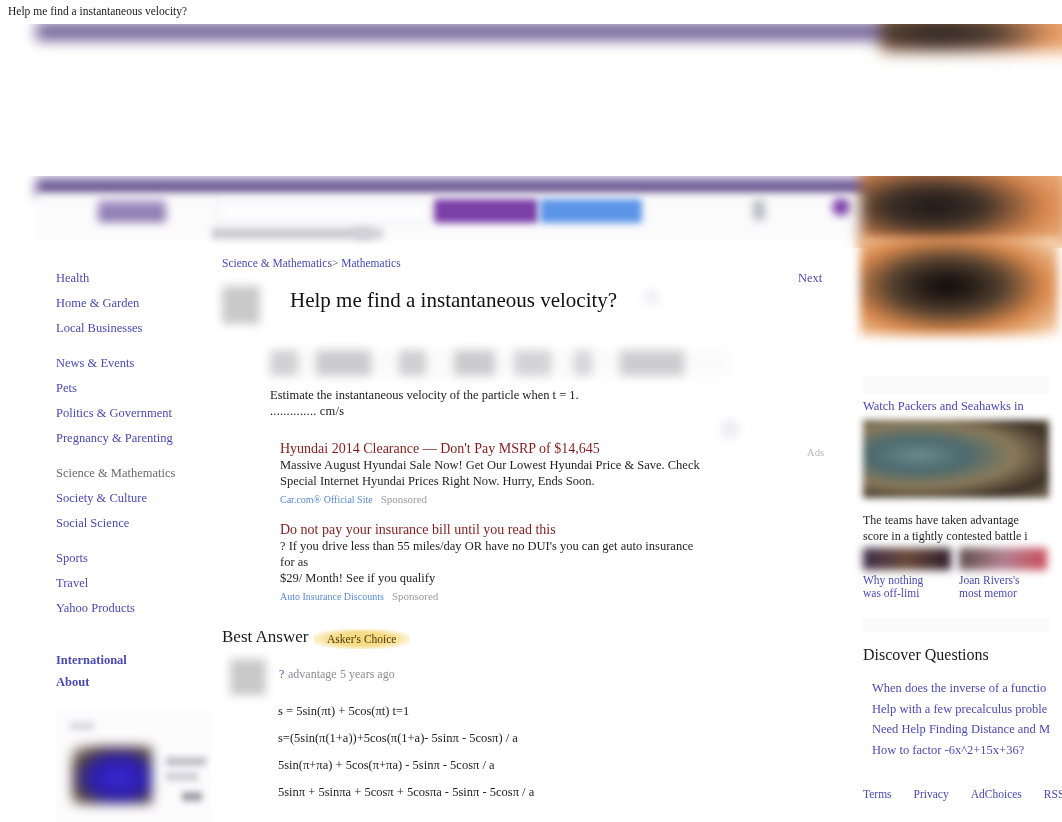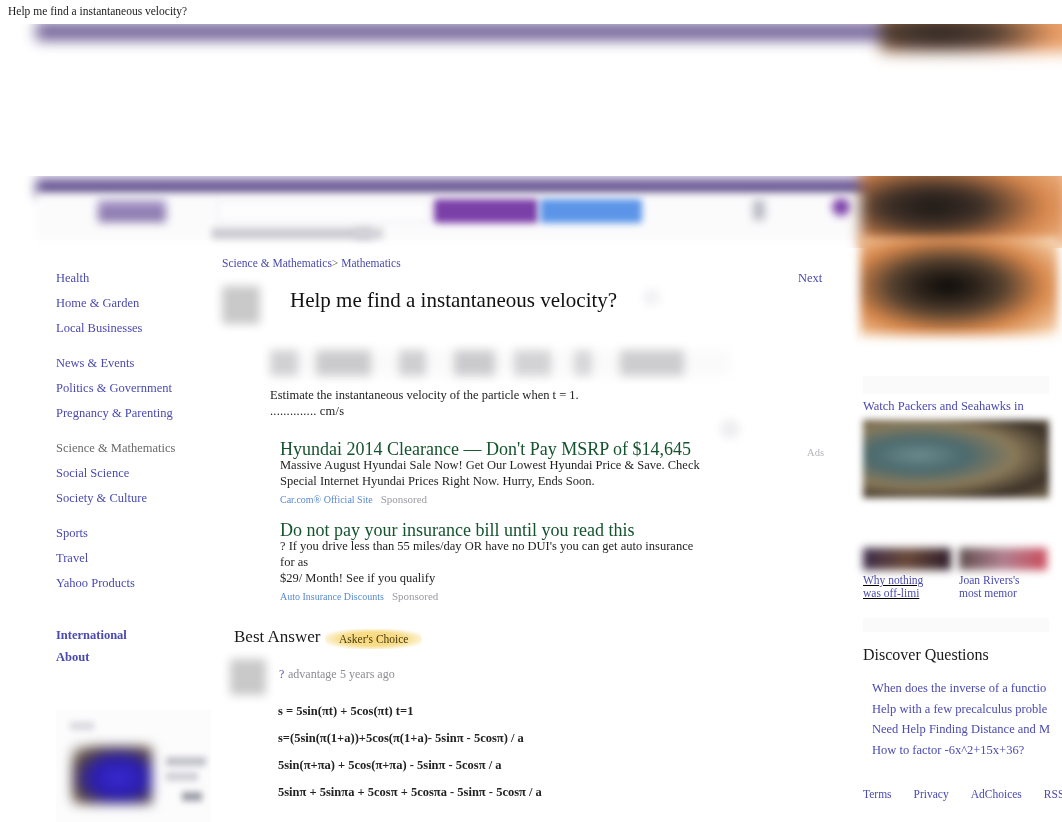--- a/index.html
+++ b/index.html
@@ -195,36 +195,36 @@
   
   .ads-block {
     position: relative; margin-left: 58px; margin-top: 22px; width: 500px;
   }
   .ads-label {
     position: absolute; right: -44px; top: 6px;
     font-size: 10.5px; color: #b4b4bb;
   }
   .ad-unit { margin-bottom: 14px; }
   .ad-title {
-    font-size: 18px; color: #14532d; line-height: 16px; cursor: pointer;
+    font-size: 14px; color: #7f1d1d; line-height: 16px; cursor: pointer;
   }
   .ad-desc {
     font-size: 12.5px; color: #1f1f1f; line-height: 16px; max-width: 430px;
   }
   .ad-foot { line-height: 16px; margin-top: 1px; }
   .ad-site {
     font-size: 10px; color: #5a8ad0; cursor: pointer;
   }
   .ad-sponsored {
     font-size: 11px; color: #9a9aa2; margin-left: 8px;
   }
 
   
   .ba-head {
-    position: relative; margin-top: 22px; margin-left: 12px; height: 30px;
+    position: relative; margin-top: 22px; margin-left: 0px; height: 30px;
   }
   .ba-title {
     position: absolute; left: 0; top: 0;
     font-size: 17px; color: #1a1a1a;
   }
   .ba-badge {
     position: absolute; left: 91px; top: 2px;
     padding: 4px 14px;
     font-size: 11.5px; color: #4a3a10;
     background: radial-gradient(ellipse at center, #f7d97a 0%, #f7dd8c 48%, rgba(255,250,230,0) 82%);
@@ -243,21 +243,21 @@
   }
   .ba-answered {
     position: absolute; left: 66px; top: 0px;
     font-size: 12px; color: #8c8c94;
   }
   .ba-time {
     position: absolute; left: 118px; top: 0px;
     font-size: 12px; color: #8c8c94;
   }
 
-  .ans-lines { margin-left: 56px; margin-top: 14px; font-weight: bold; }
+  .ans-lines { margin-left: 56px; margin-top: 14px; }
   .ans-line {
     font-size: 12.5px; color: #222; line-height: 16px; margin-bottom: 11px;
     white-space: nowrap;
   }
 
   
   .right-col {
     position: absolute; left: 855px; top: 0px; width: 200px; height: 574px;
   }
   .right-ad-img {
@@ -281,21 +281,21 @@
   .news-img {
     position: absolute; left: 8px; top: 172px; width: 186px; height: 78px;
     background: radial-gradient(ellipse at 30% 45%, #6a8a8e 0%, #4c6a6e 26%, #8a7a5a 52%, #3a3026 78%, #7a6a52 100%);
     filter: blur(3.5px);
   }
   .news-desc {
     position: absolute; left: 8px; top: 264px; width: 190px;
     font-size: 12px; color: #1f1f1f; line-height: 16px;
   }
   .thumb-card { position: absolute; top: 300px; width: 88px; }
-  .thumb-card.c1 { left: 8px; text-decoration: underline; }
+  .thumb-card.c1 { left: 8px; }
   .thumb-card.c2 { left: 104px; }
   .thumb-img { width: 88px; height: 22px; filter: blur(4px); }
   .thumb-img.i1 { background: linear-gradient(100deg,#3a2a4a,#6a4a3a,#2a1a2a); }
   .thumb-img.i2 { background: linear-gradient(100deg,#5a4a4a,#b08090,#cc4a5a); }
   .thumb-cap {
     margin-top: 4px; font-size: 11.5px; color: #4a4ab0; line-height: 13px;
     cursor: pointer;
   }
   .right-sep {
     position: absolute; left: 8px; top: 370px; width: 186px; height: 14px;
@@ -353,26 +353,27 @@
 </div>
 
 <div class="page">
 
   <div class="left-col">
     <a class="cat-link">Health</a>
     <a class="cat-link">Home &amp; Garden</a>
     <a class="cat-link">Local Businesses</a>
     <div class="cat-gap"></div>
     <a class="cat-link">News &amp; Events</a>
+    <a class="cat-link">Pets</a>
     <a class="cat-link">Politics &amp; Government</a>
     <a class="cat-link">Pregnancy &amp; Parenting</a>
     <div class="cat-gap"></div>
     <a class="cat-link active">Science &amp; Mathematics</a>
+    <a class="cat-link">Society &amp; Culture</a>
     <a class="cat-link">Social Science</a>
-    <a class="cat-link">Society &amp; Culture</a>
     <div class="cat-gap"></div>
     <a class="cat-link">Sports</a>
     <a class="cat-link">Travel</a>
     <a class="cat-link">Yahoo Products</a>
     <div class="left-foot">
       <a class="cat-link">International</a>
       <a class="cat-link">About</a>
     </div>
   </div>
 
@@ -444,20 +445,24 @@
 
   </div>
 
   <div class="right-col">
     <div class="right-ad-img"></div>
     <div class="right-ad-fade"></div>
     <div class="right-divider"></div>
 
     <a class="news-title">Watch Packers and Seahawks in</a>
     <div class="news-img"></div>
+    <div class="news-desc">
+      <div>The teams have taken advantage</div>
+      <div>score in a tightly contested battle i</div>
+    </div>
 
     <div class="thumb-card c1">
       <div class="thumb-img i1"></div>
       <div class="thumb-cap">
         <div>Why nothing</div>
         <div>was off-limi</div>
       </div>
     </div>
     <div class="thumb-card c2">
       <div class="thumb-img i2"></div>

